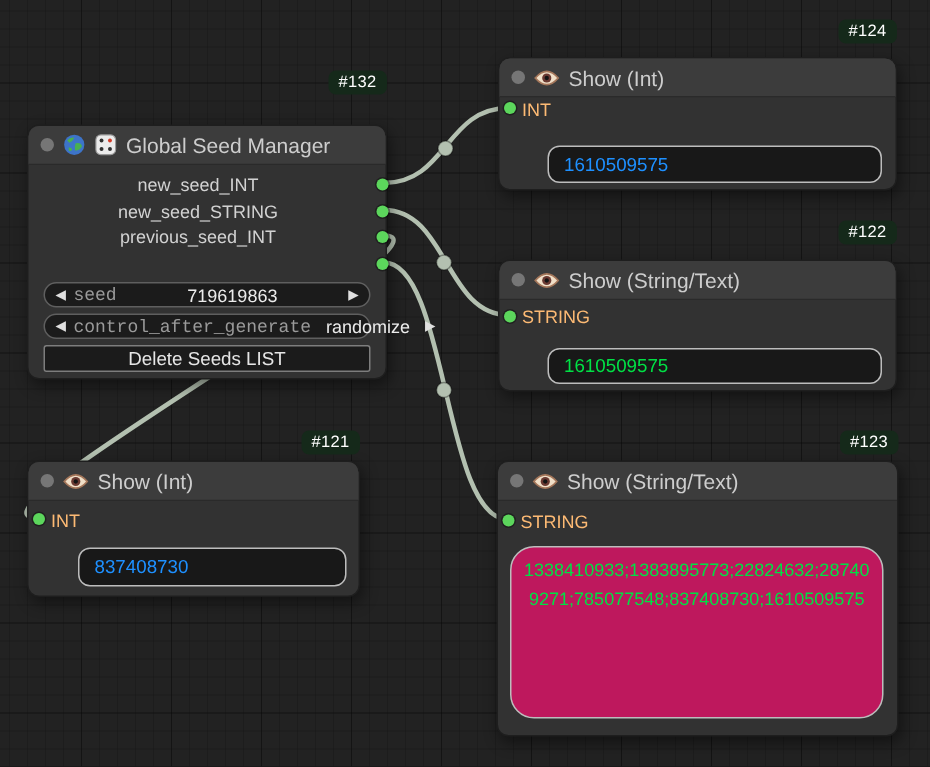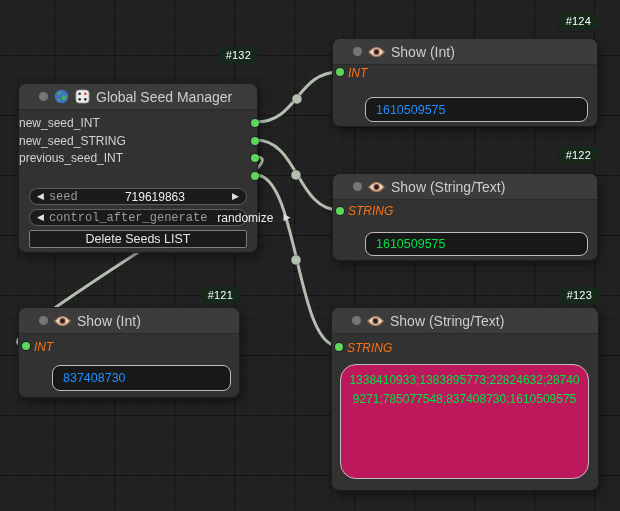--- a/index.html
+++ b/index.html
@@ -17,31 +17,31 @@
   }
   #wire-layer{position:absolute;left:0;top:0;z-index:1;}
   .node{
     position:absolute;z-index:2;background:#323232;border:1px solid #1e1e1e;
     border-radius:8px;box-shadow:2px 4px 10px rgba(0,0,0,0.45);
     box-sizing:border-box;
   }
   .node-title{
     position:absolute;left:0;top:0;right:0;height:26px;background:#3c3c3c;
     border-radius:7px 7px 0 0;border-bottom:1px solid #2a2a2a;
-    display:flex;align-items:center;gap:6px;padding-left:20px;box-sizing:border-box;
+    display:flex;align-items:center;gap:6px;padding-left:8px;box-sizing:border-box;
     color:#cdcdcd;font-size:14px;white-space:nowrap;
   }
   .collapse-dot{width:9px;height:9px;border-radius:50%;background:#767676;flex:0 0 auto;}
   .badge{
     position:absolute;z-index:3;height:16px;line-height:16px;padding:0 7px;
     border-radius:5px;font-size:11px;letter-spacing:0.2px;
   }
-  .out-row{position:absolute;left:0;right:12px;height:18px;display:flex;align-items:center;justify-content:flex-start;color:#d2d2d2;font-size:12px;}
+  .out-row{position:absolute;left:0;right:12px;height:18px;display:flex;align-items:center;justify-content:center;color:#d2d2d2;font-size:12px;}
   .port{position:absolute;width:8px;height:8px;border-radius:50%;box-shadow:0 0 0 1px rgba(0,0,0,0.35);z-index:4;}
-  .in-row{position:absolute;display:flex;align-items:center;color:#f97316;font-size:12px;font-style:italic;}
+  .in-row{position:absolute;display:flex;align-items:center;color:#fdba74;font-size:12px;}
   .widget-pill{
     position:absolute;left:10px;right:10px;height:17px;border:1px solid #5f5f5f;
     background:#1b1b1b;border-radius:9px;display:flex;align-items:center;
     padding:0 7px;box-sizing:border-box;font-size:12px;color:#fff;gap:5px;
   }
   .widget-pill .wlabel{color:#9a9a9a;white-space:nowrap;font-family:Liberation Mono, monospace;}
   .widget-pill .spacer{flex:1;}
   .widget-pill .wvalue{color:#ececec;white-space:nowrap;}
   .warrow{color:#e0e0e0;font-size:9px;flex:0 0 auto;line-height:1;}
   .widget-button{

